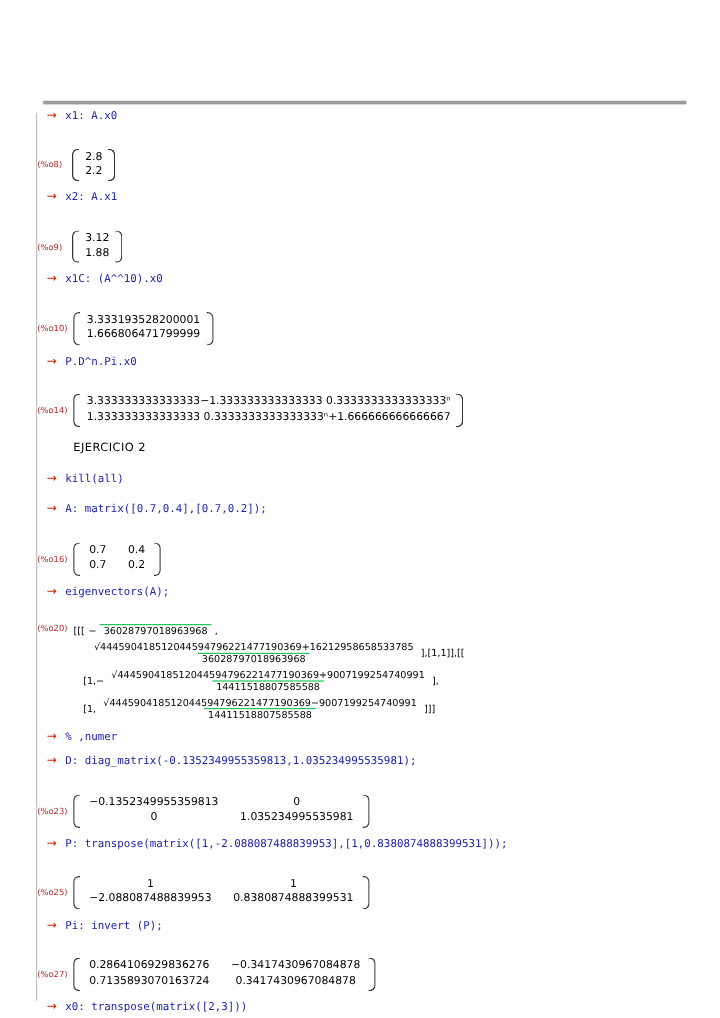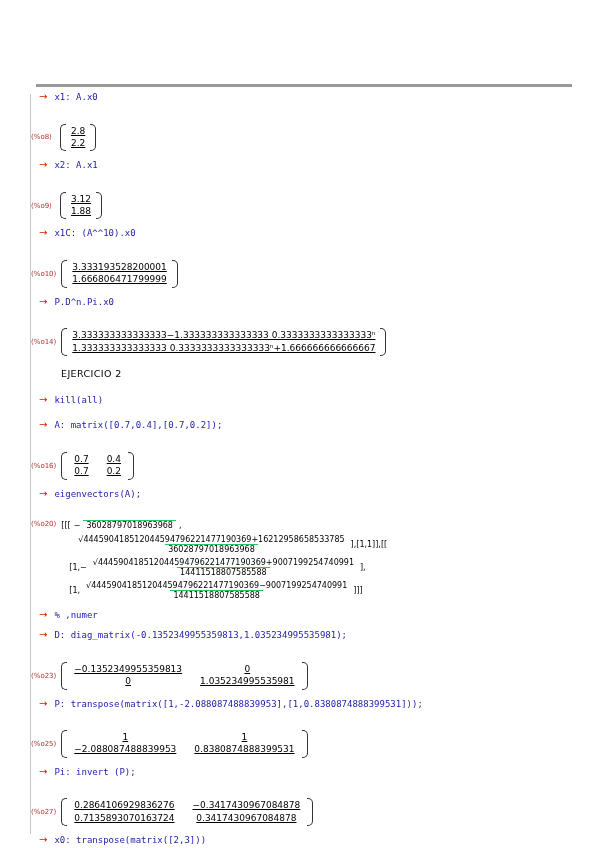--- a/index.html
+++ b/index.html
@@ -33,26 +33,26 @@
   .matrix { display: inline-flex; align-items: stretch; color: #000; }
   .lp, .rp { width: 5px; flex: 0 0 auto; }
   .lp {
     border-left: 1px solid #333; border-top: 1px solid #333; border-bottom: 1px solid #333;
     border-top-left-radius: 5px; border-bottom-left-radius: 5px;
   }
   .rp {
     border-right: 1px solid #333; border-top: 1px solid #333; border-bottom: 1px solid #333;
     border-top-right-radius: 5px; border-bottom-right-radius: 5px;
   }
-  .mrows { display: flex; flex-direction: column; gap: 1px; padding: 2px 5px; font-size: 9px; text-decoration: underline; }
+  .mrows { display: flex; flex-direction: column; gap: 1px; padding: 2px 5px; font-size: 9px; }
   .mrow { white-space: pre; line-height: 1.25; }
   .mgrid {
     display: grid; grid-template-columns: auto auto;
     column-gap: 18px; row-gap: 1px; padding: 2px 7px;
-    font-size: 9px; justify-items: center; align-items: center; line-height: 1.25; text-decoration: underline;
+    font-size: 9px; justify-items: center; align-items: center; line-height: 1.25;
   }
   .plain-out { font-size: 8px; color: #000; white-space: nowrap; line-height: 1.3; }
   .text-cell {
     color: #000; font-size: 9.5px; letter-spacing: 0.4px;
     margin: 12px 0 16px 0; padding-left: 30px;
   }
   .eigen { display: flex; flex-direction: column; gap: 4px; color: #000; font-size: 8px; }
   .eline { display: flex; align-items: center; gap: 3px; white-space: nowrap; }
   .eline.indent1 { padding-left: 14px; }
   .eline.indent2 { padding-left: 8px; }

